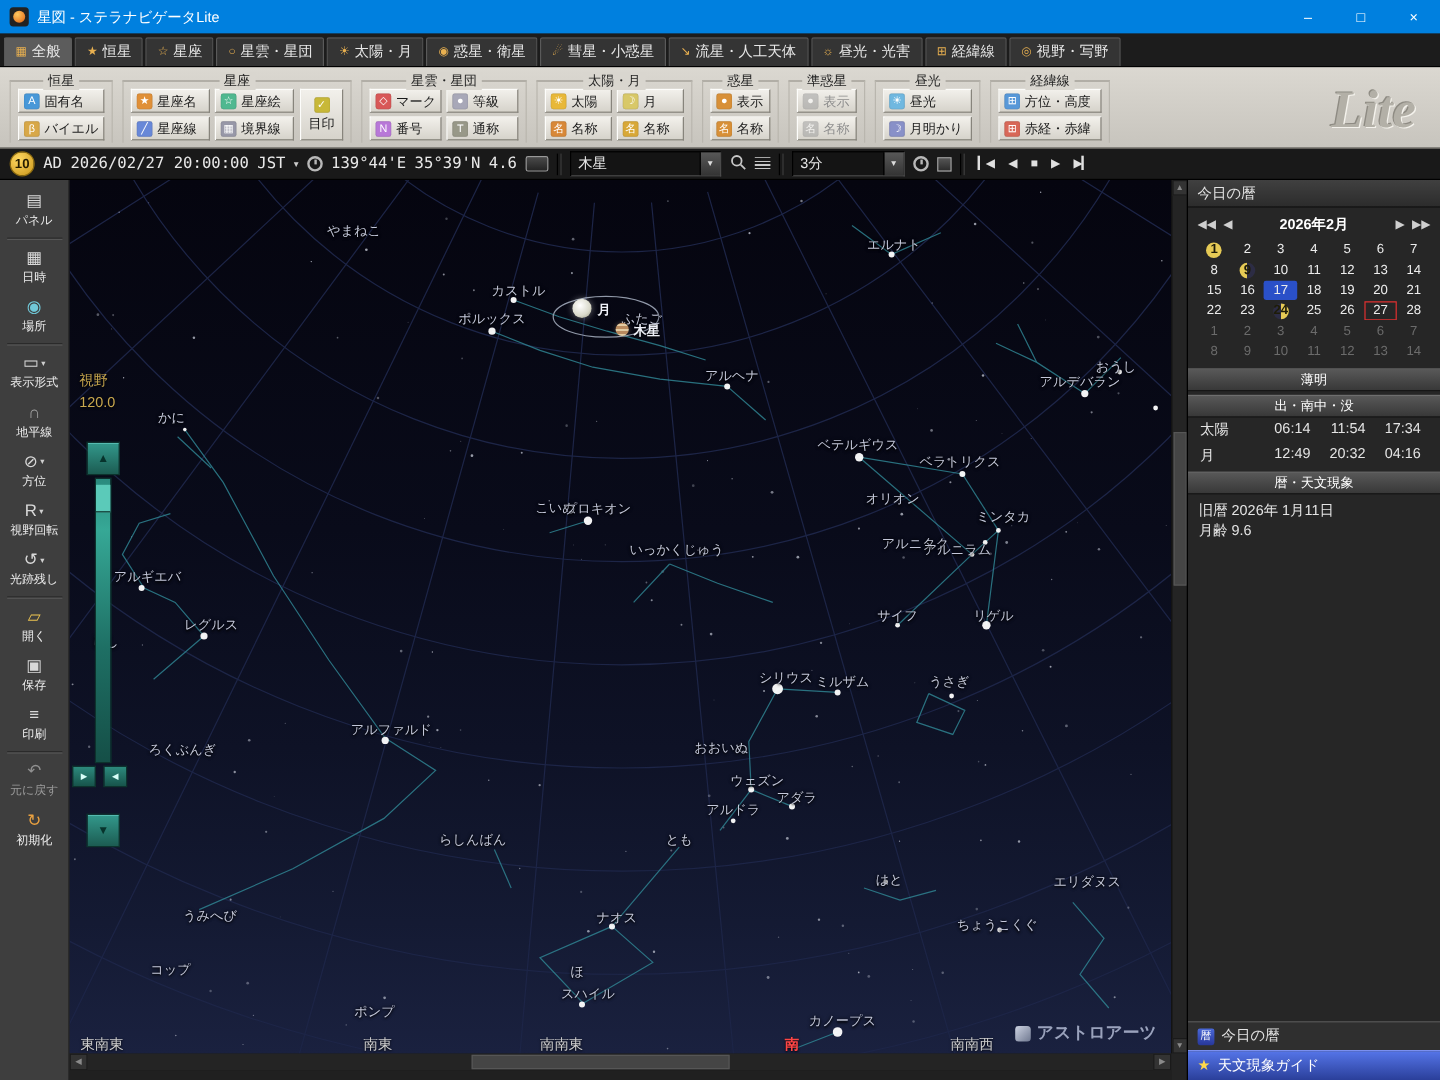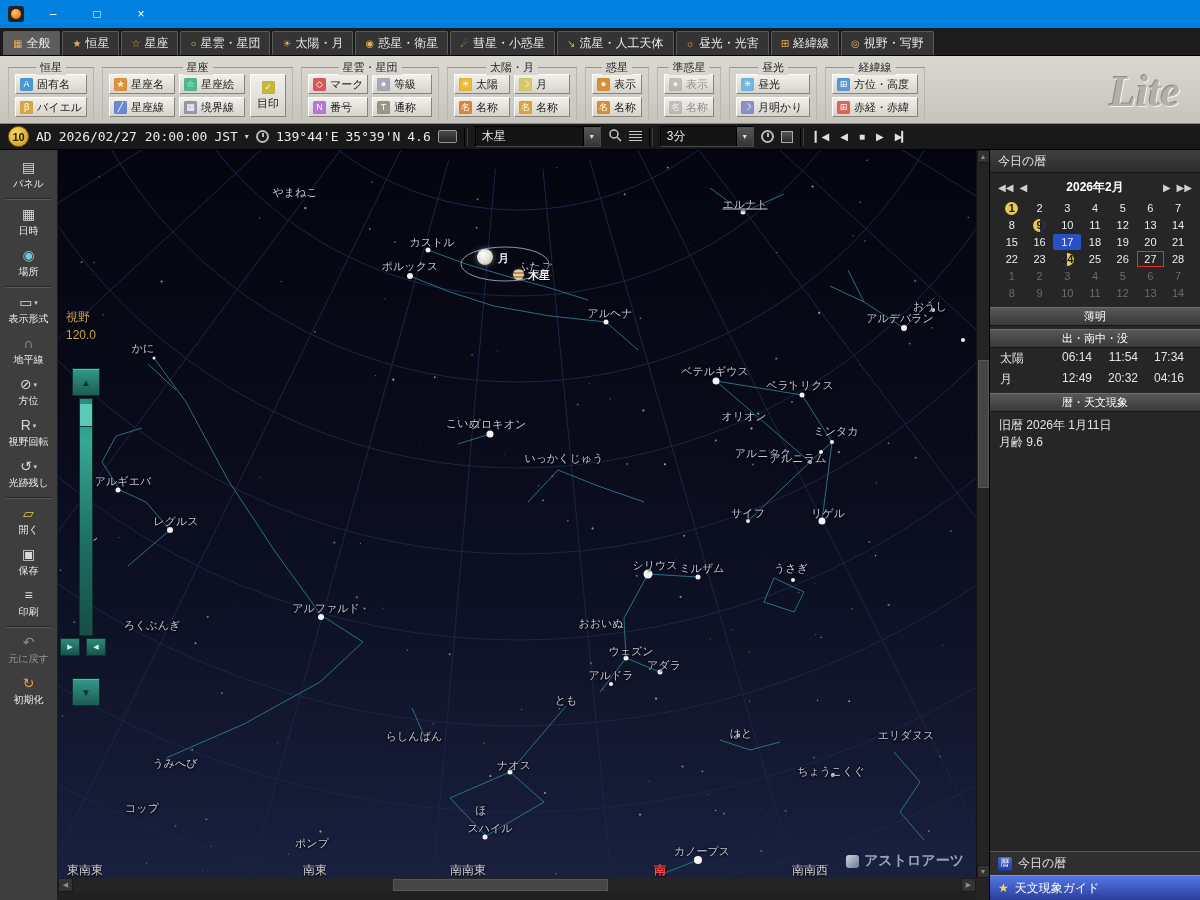--- a/index.html
+++ b/index.html
@@ -165,20 +165,21 @@
     display:flex;align-items:center;gap:6px;padding:0 8px;font-size:12px;color:#fff;}
   .f2icon{color:#ffd84a;font-size:12px;}
 </style>
 </head>
 <body>
 
 <div class="titlebar">
   <span class="appicon">
       <span class="appicon-dot"></span>
     </span>
+  <span class="wtitle">星図 - ステラナビゲータLite</span>
   <div class="wcontrols">
     <span class="wc">–</span>
     <span class="wc">□</span>
     <span class="wc">×</span>
   </div>
 </div>
 
 <div class="tabbar" id="tabbar">
     <div class="tab selected">
       <span class="tab-ic">▦</span>
@@ -776,21 +777,21 @@
         <circle cx="875" cy="160" r="2" opacity="0.95"></circle>
         <circle cx="905" cy="190" r="2" opacity="0.95"></circle>
         <circle cx="680" cy="585" r="2" opacity="0.95"></circle>
         <circle cx="775" cy="625" r="2" opacity="0.95"></circle>
       </g>
       <ellipse cx="447" cy="114" rx="44" ry="17" stroke="#9098a8" fill="none" stroke-width="1"></ellipse>
     </svg>
   <div id="chart-labels">
       <div class="clabel" style="left: 237px; top: 42px;">やまねこ</div>
       <div class="clabel" style="left: 374px; top: 92px;">カストル</div>
-      <div class="clabel" style="left: 687px; top: 54px; text-decoration: underline;">エルナト</div>
+      <div class="clabel" style="left: 687px; top: 54px;">エルナト</div>
       <div class="clabel" style="left: 352px; top: 116px;">ポルックス</div>
       <div class="clabel" style="left: 477px; top: 116px;">ふたご</div>
       <div class="clabel" style="left: 552px; top: 163px;">アルヘナ</div>
       <div class="clabel" style="left: 872px; top: 156px;">おうし</div>
       <div class="clabel" style="left: 842px; top: 168px;">アルデバラン</div>
       <div class="clabel" style="left: 85px; top: 198px;">かに</div>
       <div class="clabel" style="left: 657px; top: 221px;">ベテルギウス</div>
       <div class="clabel" style="left: 742px; top: 235px;">ベラトリクス</div>
       <div class="clabel" style="left: 686px; top: 266px;">オリオン</div>
       <div class="clabel" style="left: 405px; top: 273px;">こいぬ</div>
@@ -806,21 +807,21 @@
       <div class="clabel" style="left: 30px; top: 385px;">しし</div>
       <div class="clabel" style="left: 597px; top: 415px;">シリウス</div>
       <div class="clabel" style="left: 644px; top: 418px;">ミルザム</div>
       <div class="clabel" style="left: 733px; top: 418px;">うさぎ</div>
       <div class="clabel" style="left: 268px; top: 458px;">アルファルド</div>
       <div class="clabel" style="left: 94px; top: 475px;">ろくぶんぎ</div>
       <div class="clabel" style="left: 543px; top: 473px;">おおいぬ</div>
       <div class="clabel" style="left: 573px; top: 501px;">ウェズン</div>
       <div class="clabel" style="left: 606px; top: 515px;">アダラ</div>
       <div class="clabel" style="left: 553px; top: 525px;">アルドラ</div>
-      <div class="clabel" style="left: 356px; top: 550px; margin-top: 36px;">らしんばん</div>
+      <div class="clabel" style="left: 336px; top: 550px;">らしんばん</div>
       <div class="clabel" style="left: 508px; top: 550px;">とも</div>
       <div class="clabel" style="left: 683px; top: 583px;">はと</div>
       <div class="clabel" style="left: 848px; top: 585px;">エリダヌス</div>
       <div class="clabel" style="left: 77px; top: 613px; margin-left: 40px;">うみへび</div>
       <div class="clabel" style="left: 456px; top: 615px;">ナオス</div>
       <div class="clabel" style="left: 773px; top: 621px;">ちょうこくぐ</div>
       <div class="clabel" style="left: 84px; top: 658px;">コップ</div>
       <div class="clabel" style="left: 423px; top: 660px;">ほ</div>
       <div class="clabel" style="left: 432px; top: 678px;">スハイル</div>
       <div class="clabel" style="left: 254px; top: 693px;">ポンプ</div>

